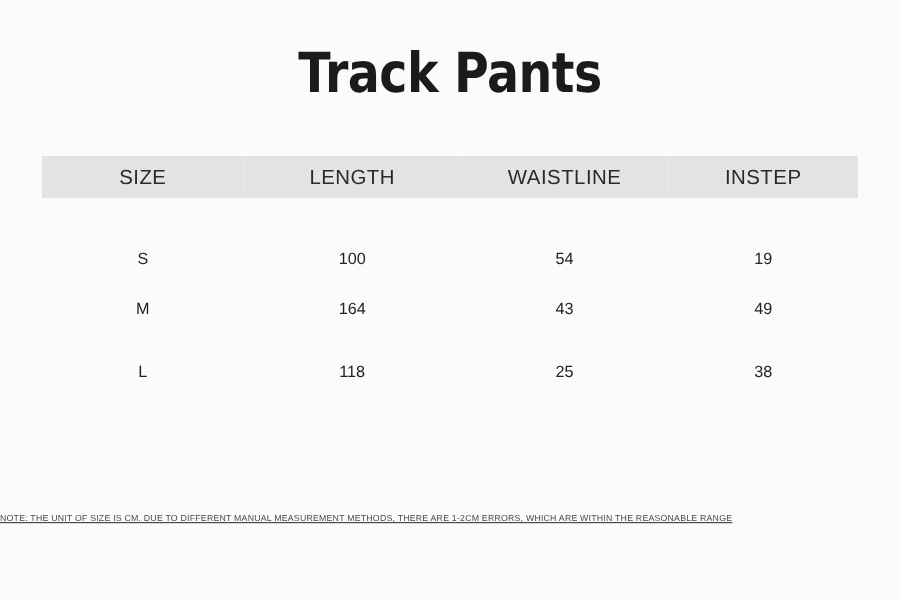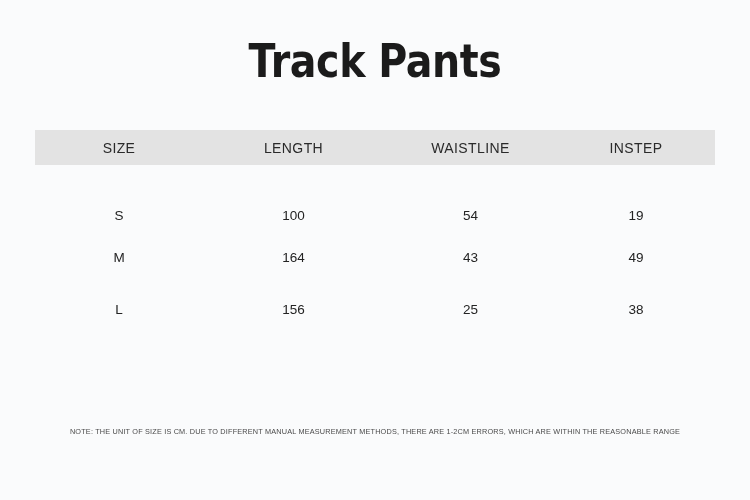--- a/index.html
+++ b/index.html
@@ -56,21 +56,21 @@
   .size-table col.c-length  { width: 181px; }
   .size-table col.c-waist   { width: 173px; }
   .size-table col.c-instep  { width: 158px; }
 
   .size-table thead tr {
     background: #e3e3e3;
   }
 
   .size-table th {
     height: 35px;
-    font-size: 14px;
+    font-size: 17px;
     font-weight: 400;
     color: #2a2a2a;
     text-align: center;
     letter-spacing: 0.4px;
     padding: 0;
     border: none;
     vertical-align: middle;
   }
 
   .size-table td {
@@ -89,27 +89,28 @@
     height: 58px;
     vertical-align: bottom;
     padding-bottom: 8px;
   }
 
   
   .chart-note {
     position: absolute;
     top: 427px;
     left: 0;
-    width: 750px;
+    width: 607px;
     text-align: center;
     font-size: 7.3px;
     font-weight: 400;
     letter-spacing: 0.18px;
     color: #4a4a4a;
     white-space: nowrap;
+    text-decoration: underline;
   }
 </style>
 </head>
 <body>
 
 <div id="size-chart">
 
   <div class="chart-title">Track Pants</div>
 
   <div class="table-wrap">
@@ -136,21 +137,21 @@
           <td>19</td>
         </tr>
         <tr>
           <td>M</td>
           <td>164</td>
           <td>43</td>
           <td>49</td>
         </tr>
         <tr>
           <td>L</td>
-          <td>156</td>
+          <td>118</td>
           <td>25</td>
           <td>38</td>
         </tr>
       </tbody>
     </table>
   </div>
 
   <div class="chart-note">NOTE: THE UNIT OF SIZE IS CM. DUE TO DIFFERENT MANUAL MEASUREMENT METHODS, THERE ARE 1-2CM ERRORS, WHICH ARE WITHIN THE REASONABLE RANGE</div>
 
 </div>

